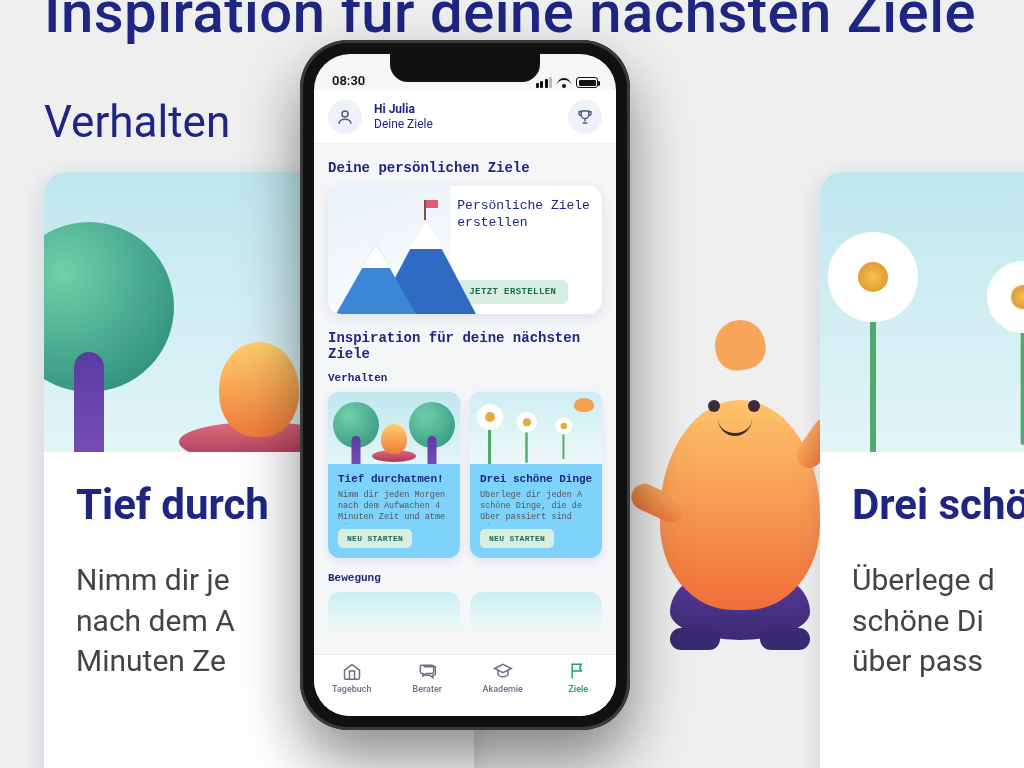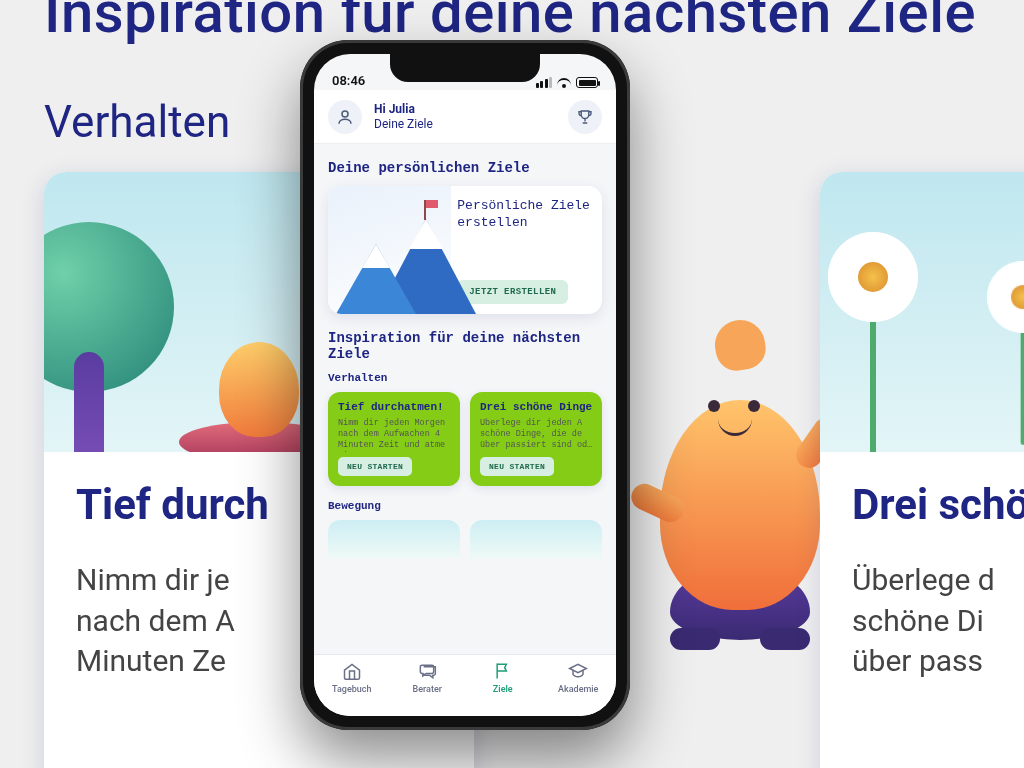--- a/index.html
+++ b/index.html
@@ -155,22 +155,22 @@
   .flag::after{content:"";position:absolute;top:0;left:2px;width:12px;height:8px;background:#e05a6e;}
   .hero-body{flex:1;padding:12px 12px 10px 6px;display:flex;flex-direction:column;}
   .hero-title{font-size:13px;font-weight:500;color:#1e2582;line-height:1.3;flex:1;}
   .hero-btn{
     align-self:flex-start;margin-top:auto;padding:7px 12px;border-radius:6px;
     background:#d7eee2;color:#1f6a4e;font-size:9px;font-weight:700;letter-spacing:.4px;
   }
 
   .cards-row{display:flex;gap:10px;margin-bottom:14px;}
   .mini-card{
-    width:calc(50% - 5px);background:#84cc16;border-radius:12px;overflow:hidden;
-    box-shadow:0 3px 10px rgba(30,37,130,.10);display:flex;flex-direction:row;
+    width:calc(50% - 5px);background:#7dd3fc;border-radius:12px;overflow:hidden;
+    box-shadow:0 3px 10px rgba(30,37,130,.10);display:flex;flex-direction:column;
   }
   .mini-illus{height:72px;position:relative;overflow:hidden;
     background:linear-gradient(180deg,#bfe7ef,#e3f5f7);}
   .mini-illus.flowers{background:linear-gradient(180deg,#cdeef4,#eef9f6);}
   .mini-tree{position:absolute;bottom:-6px;width:48px;height:64px;}
   .mini-tree .tr{position:absolute;bottom:0;left:50%;transform:translateX(-50%);width:9px;height:34px;background:linear-gradient(#5a3ca0,#7b4fb8);border-radius:5px;}
   .mini-tree .cr{position:absolute;bottom:22px;left:50%;transform:translateX(-50%);width:46px;height:46px;border-radius:50%;background:radial-gradient(circle at 35% 30%,#6fd0a9,#2f8e7d);}
   .mtA{left:4px;} .mtB{right:4px;}
   .mini-med{position:absolute;bottom:2px;left:50%;transform:translateX(-50%);width:40px;height:44px;}
   .mini-med .mb{position:absolute;bottom:8px;left:50%;transform:translateX(-50%);width:26px;height:30px;border-radius:50% 50% 45% 45%;background:linear-gradient(#ffcf6b,#f07a3b);}
@@ -261,21 +261,21 @@
 über pass</div>
     </div>
   </div>
 </div>
 
 <div class="phone">
   <div class="screen">
     <div class="notch"></div>
 
     <div class="statusbar">
-      <span>08:46</span>
+      <span>08:30</span>
       <div class="status-right">
         <span class="sig-bars">
             <span></span>
             <span></span>
             <span></span>
             <span></span>
           </span>
         <span class="wifi"></span>
         <span class="batt">
             <span class="batt-fill"></span>
@@ -382,29 +382,29 @@
           </svg>
         <span class="tab-label">Tagebuch</span>
       </div>
       <div class="tab">
         <svg viewBox="0 0 24 24">
             <path d="M4 5h12a2 2 0 0 1 2 2v6a2 2 0 0 1-2 2H9l-4 3v-3H4a2 2 0 0 1-2-2V7a2 2 0 0 1 2-2z" transform="translate(2,0)"></path>
             <path d="M8 9h14v8a2 2 0 0 1-2 2h-1v3l-4-3h-5a2 2 0 0 1-2-2" transform="translate(0,-2)"></path>
           </svg>
         <span class="tab-label">Berater</span>
       </div>
+      <div class="tab">
+        <svg viewBox="0 0 24 24">
+            <path d="M2 9l10-5 10 5-10 5z"></path>
+            <path d="M6 11v5c0 1 3 3 6 3s6-2 6-3v-5"></path>
+          </svg>
+        <span class="tab-label">Akademie</span>
+      </div>
       <div class="tab active">
         <svg viewBox="0 0 24 24">
             <path d="M5 3v18"></path>
             <path d="M5 4h11l-2 4 2 4H5"></path>
           </svg>
         <span class="tab-label">Ziele</span>
       </div>
-      <div class="tab">
-        <svg viewBox="0 0 24 24">
-            <path d="M2 9l10-5 10 5-10 5z"></path>
-            <path d="M6 11v5c0 1 3 3 6 3s6-2 6-3v-5"></path>
-          </svg>
-        <span class="tab-label">Akademie</span>
-      </div>
     </div>
   </div>
 </div>
 
 </body></html>

